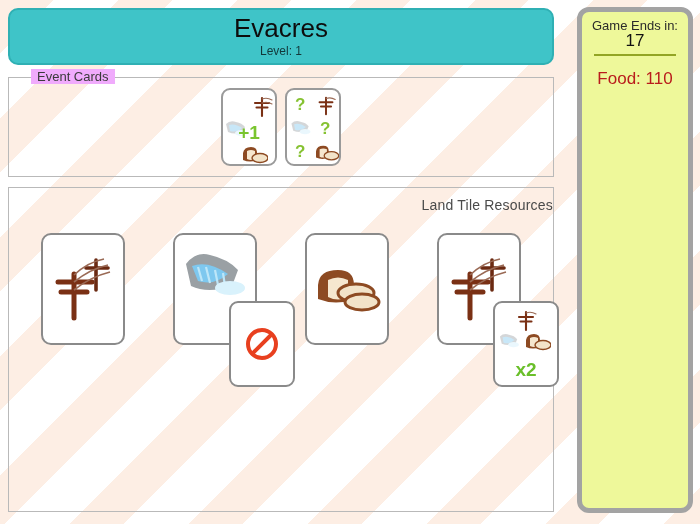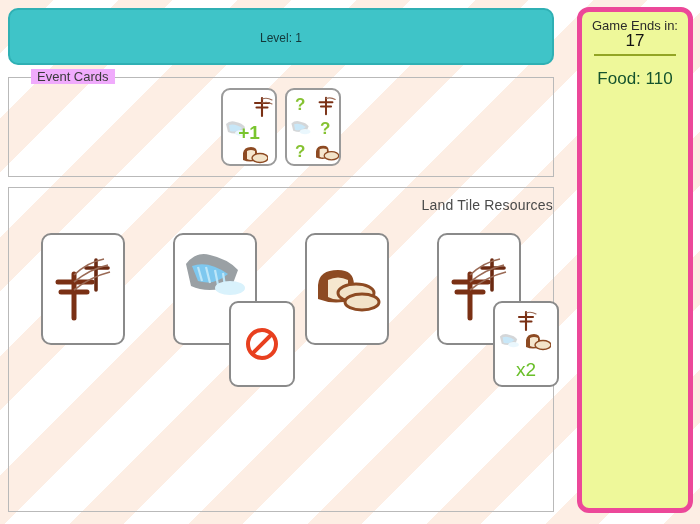--- a/index.html
+++ b/index.html
@@ -68,21 +68,21 @@
     background:#fff;border:2px solid #8a8a8a;border-radius:10px;
     box-sizing:border-box;position:relative;
   }
   .tile{width:84px;height:112px;display:flex;align-items:center;justify-content:center;}
   .badge{
     position:absolute;right:-38px;bottom:-42px;
     width:62px;height:82px;border:2px solid #8a8a8a;border-radius:9px;
     background:#fff;z-index:3;
     display:flex;flex-direction:column;align-items:center;justify-content:center;
   }
-  .badge-text{font-size:19px;font-weight:normal;line-height:1;}
+  .badge-text{font-size:19px;font-weight:bold;line-height:1;}
   .x2{color:#6abf2a;text-shadow:1px 1px 0 #fff;}
 
   
   .ecard{
     width:56px;height:78px;border:2px solid #9a9a9a;border-radius:9px;
     background:#fff;position:relative;box-sizing:border-box;
   }
   .ecard .val{
     position:absolute;width:100%;text-align:center;font-weight:bold;
   }
@@ -90,38 +90,39 @@
   .val-half{color:#9e1b22;font-size:19px;bottom:6px;}
   .ic{position:absolute;}
   .faded{opacity:.42;}
 
   .q{color:#86c232;font-weight:bold;font-size:17px;text-shadow:1px 1px 0 #fff;}
 
   
   .sidebar{
     position:absolute;right:7px;top:7px;
     width:116px;height:506px;
-    background:#eef89a;border:5px solid #ec4899;border-radius:12px;
+    background:#eef89a;border:5px solid #a3a3a3;border-radius:12px;
     box-sizing:border-box;text-align:center;padding-top:6px;
   }
   .sb-label{font-size:13px;color:#2a2a2a;}
   .sb-big{font-size:17px;color:#111;line-height:1.05;margin-top:-1px;}
   .sb-heading{font-size:19px;color:#111;margin-top:3px;}
   .sb-rule{height:2px;background:#93a524;margin:4px 12px 10px 12px;}
-  .sb-row{font-size:17px;color:#14532d;line-height:1.55;}
+  .sb-row{font-size:17px;color:#b91c1c;line-height:1.55;}
 </style>
 </head>
 <body>
 
 <div class="app">
   <div class="stripes"></div>
 
   <div class="left">
 
     <div class="titlebar">
+      <div class="title">Evacres</div>
       <div class="subtitle">Level: 1</div>
     </div>
 
     <div class="panel panel-events">
       <div class="legend">Event Cards</div>
 
       <div class="events-row">
 
         <div class="ecard">
           <svg class="ic" style="left:26px;top:4px;" width="26" height="26" viewBox="0 0 26 26">

